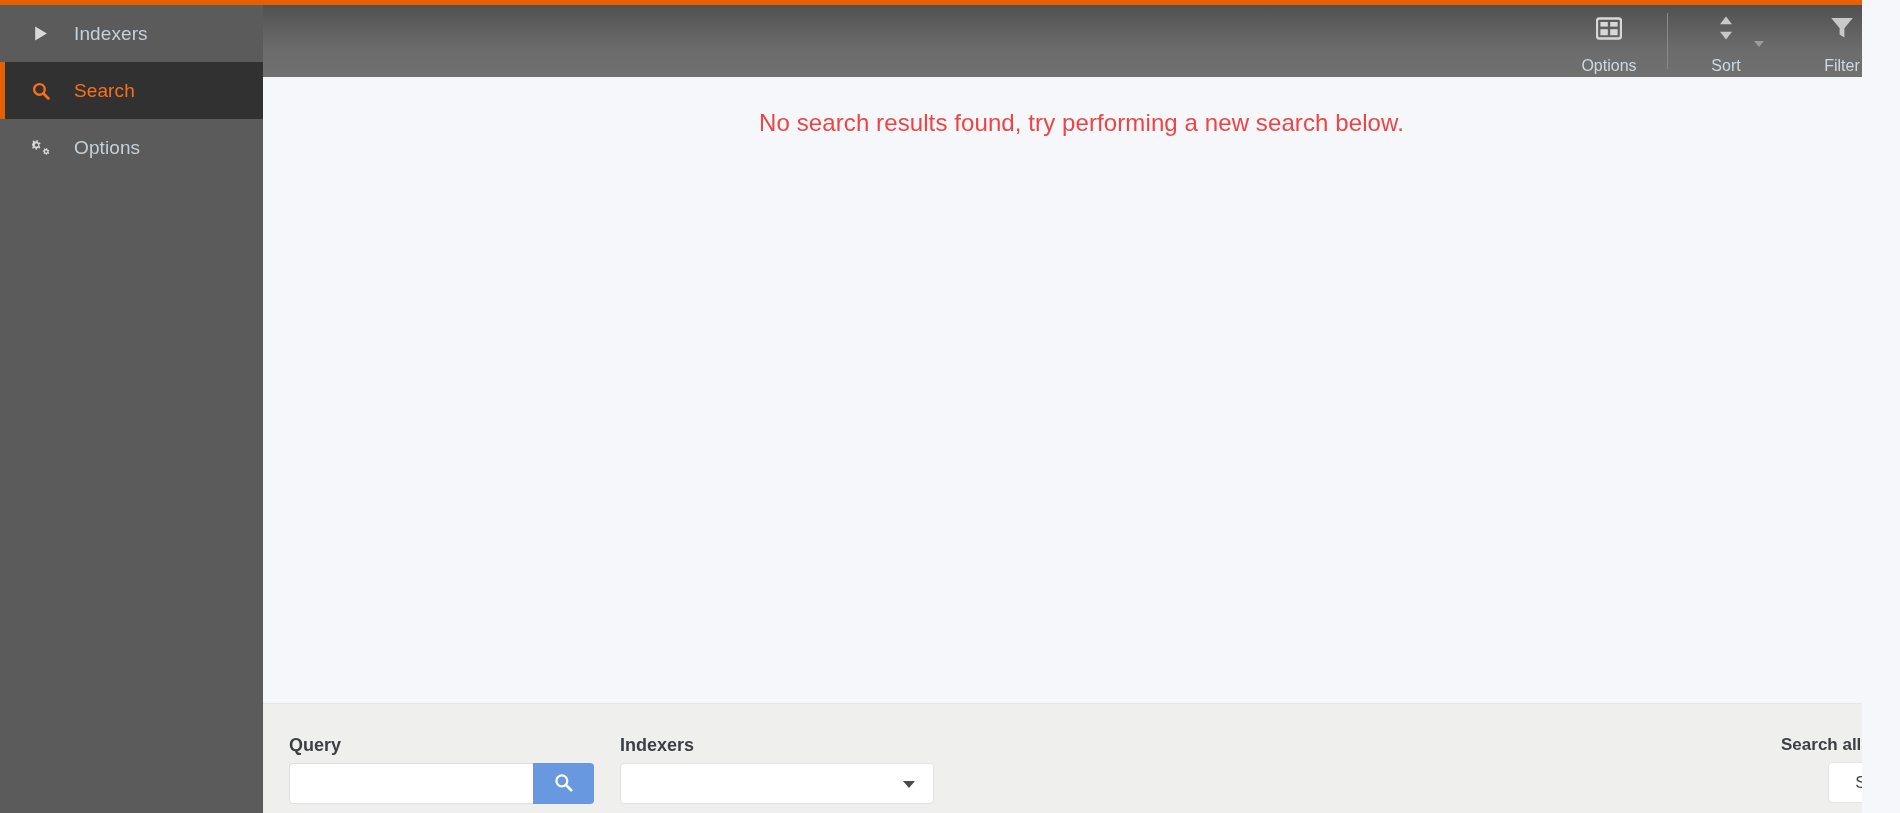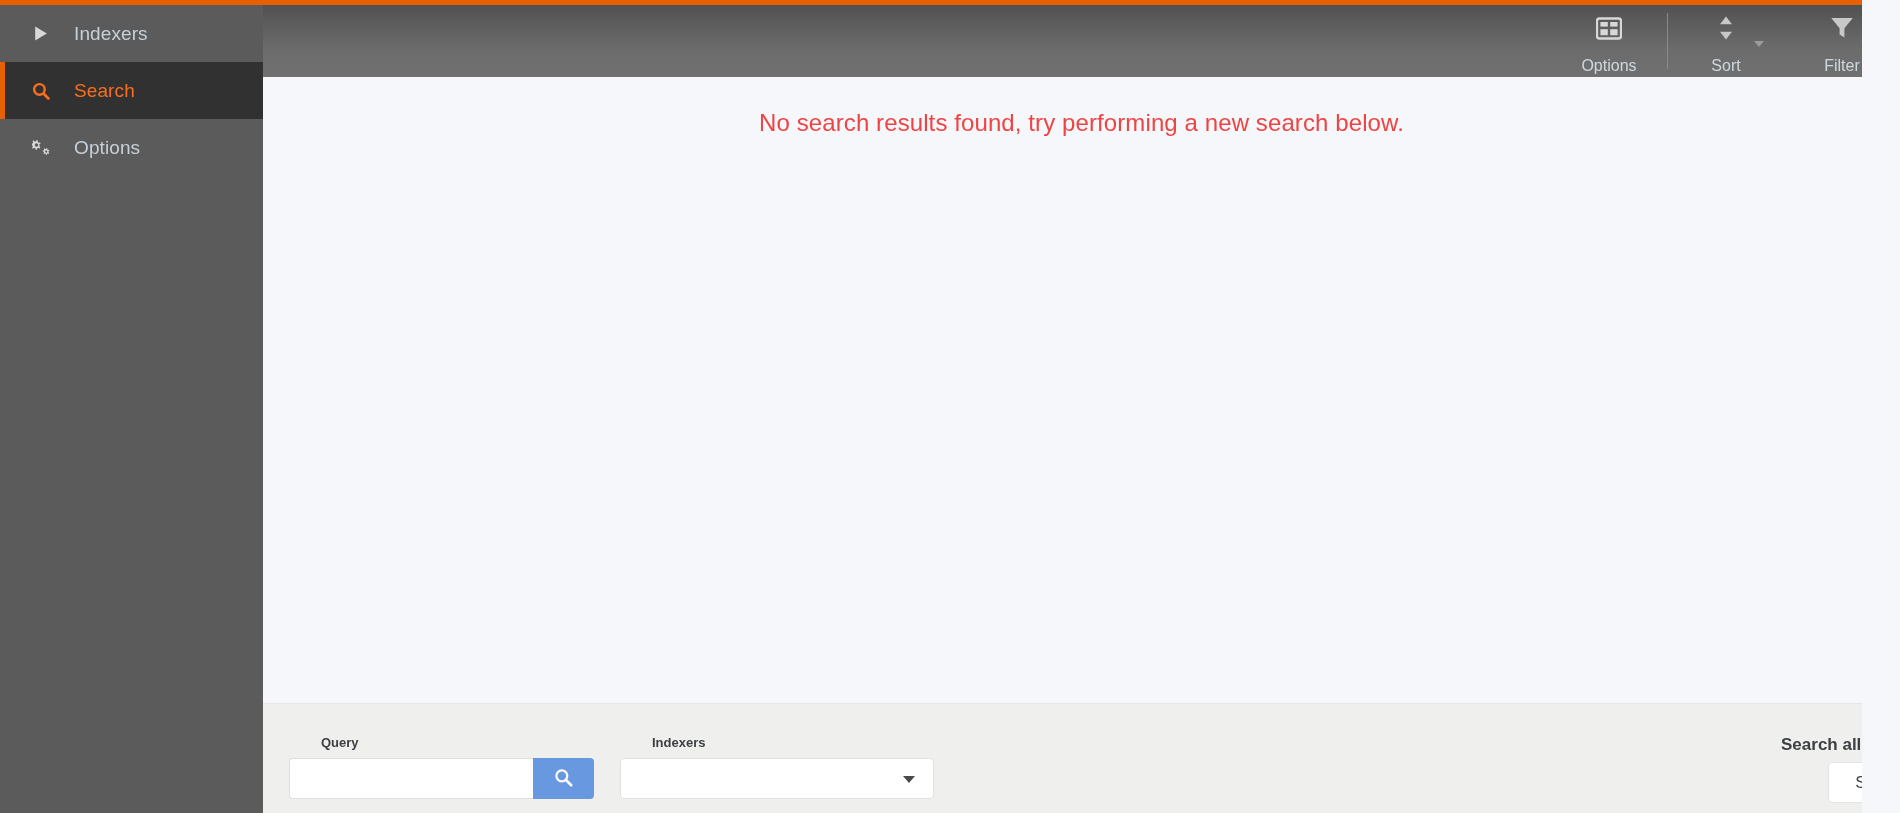--- a/index.html
+++ b/index.html
@@ -199,26 +199,25 @@
     align-items: flex-start;
   }
 
   .field {
     display: flex;
     flex-direction: column;
     margin-right: 26px;
   }
 
   .field-label {
-    font-size: 13px;
+    font-size: 18px;
     color: #3c3f43;
     font-weight: bold;
     margin-bottom: 9px;
     line-height: 1;
-    margin-left: 32px;
   }
 
   .query-row {
     display: flex;
     align-items: stretch;
     width: 305px;
     height: 41px;
   }
 
   .query-input {

